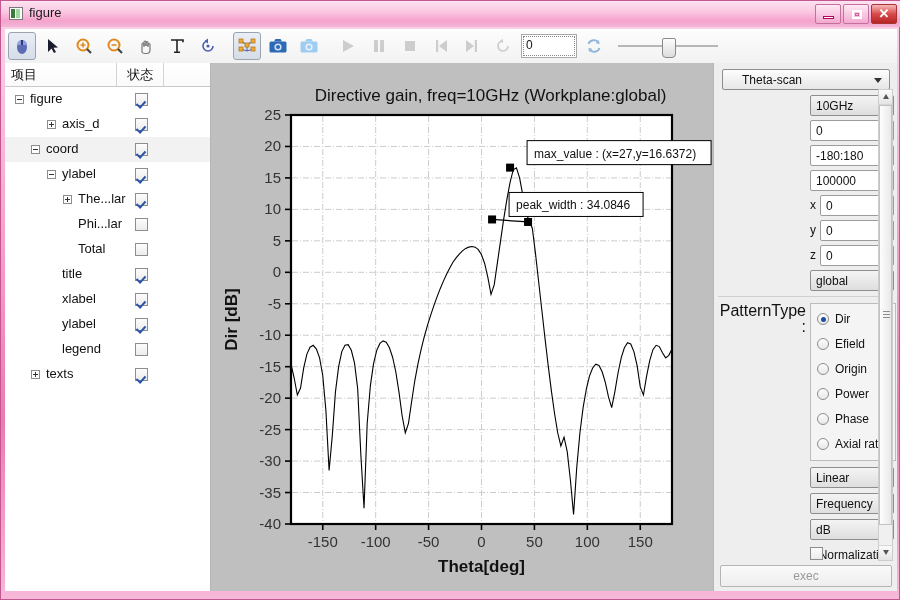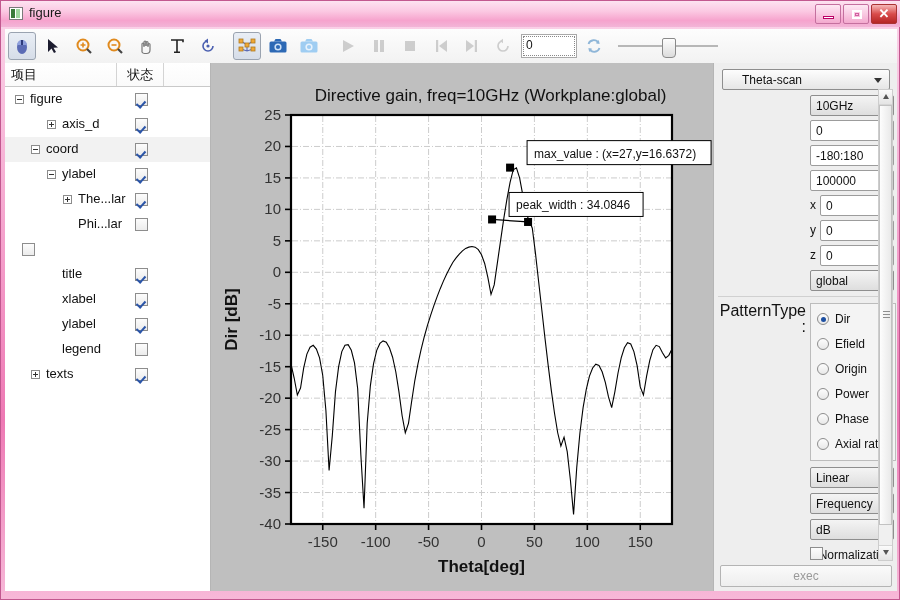--- a/index.html
+++ b/index.html
@@ -384,20 +384,23 @@
           </div>
           <div class="trow">
             <div class="tw">
               <span class="lbl" style="left: 73px;">Phi...lar</span>
             </div>
             <div class="chkcell">
               <span class="chk"></span>
             </div>
           </div>
           <div class="trow">
+            <div class="tw">
+              <span class="lbl" style="left: 73px;">Total</span>
+            </div>
             <div class="chkcell">
               <span class="chk"></span>
             </div>
           </div>
           <div class="trow">
             <div class="tw">
               <span class="lbl" style="left: 57px;">title</span>
             </div>
             <div class="chkcell">
               <span class="chk on"></span>

